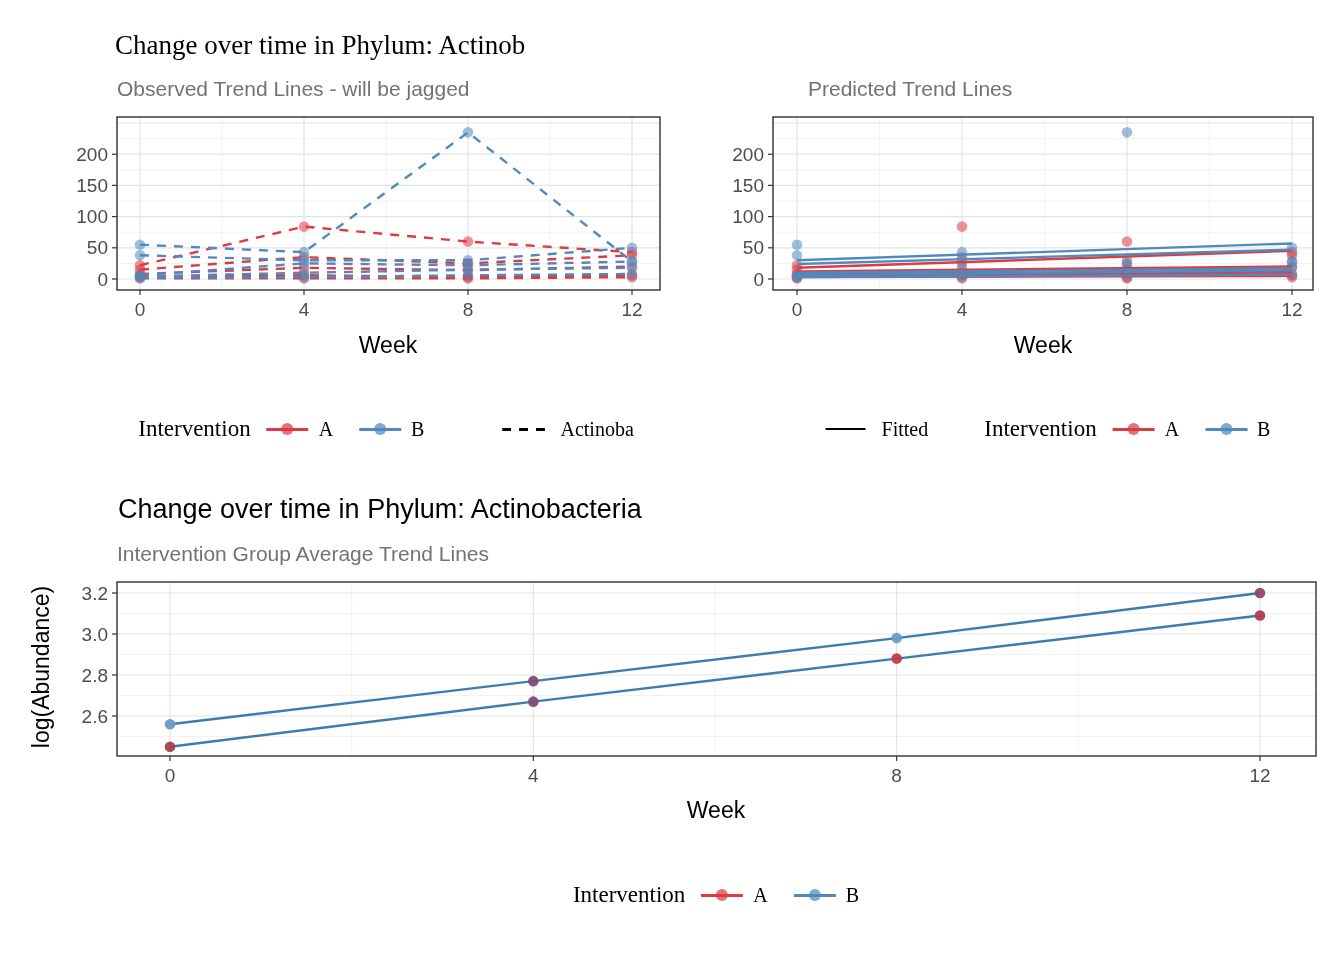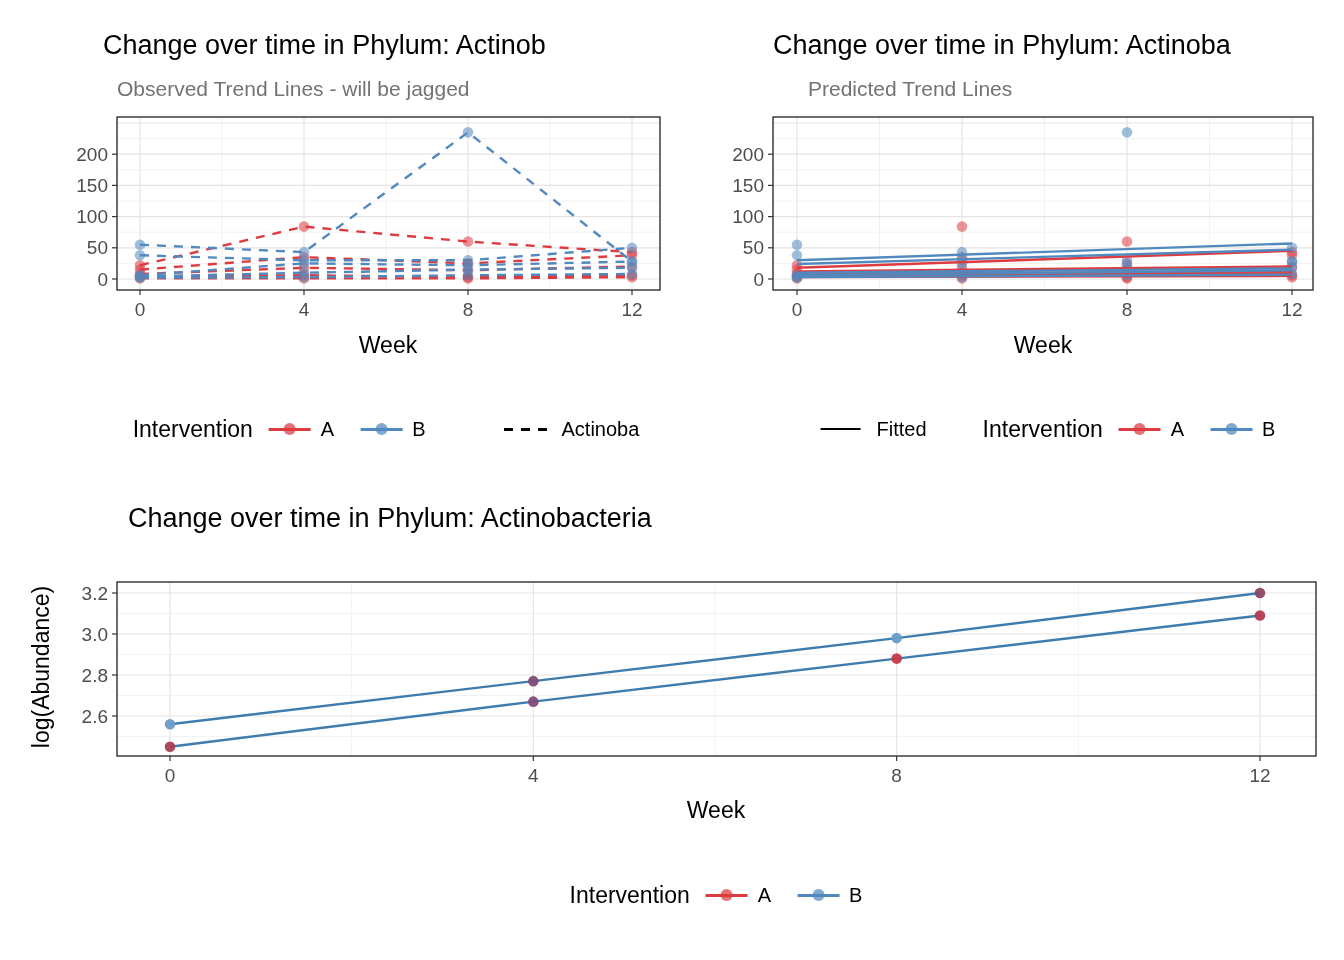--- a/index.html
+++ b/index.html
@@ -1,36 +1,36 @@
 <!DOCTYPE html>
 <html><head>
 <meta charset="utf-8">
 <style>
   html,body{margin:0;padding:0;background:#fff;}
   .page{position:relative;width:1344px;height:960px;background:#ffffff;
         font-family:"Liberation Sans",sans-serif;overflow:hidden;}
   #plot-svg{position:absolute;left:0;top:0;}
   #plot-svg text{font-family:"Liberation Sans",sans-serif;}
   .chart-title{position:absolute;font-size:27px;color:#000;white-space:nowrap;overflow:hidden;}
-  .t1{left:103px;top:30px;width:556px;}
+  .t1{left:115px;top:30px;width:556px;font-family:Liberation Serif, serif;}
   .t2{left:773px;top:30px;width:571px;}
-  .t3{left:128px;top:494px;width:820px;margin-top:9px;}
+  .t3{left:118px;top:494px;width:820px;}
   .chart-subtitle{position:absolute;font-size:21px;color:#737373;white-space:nowrap;}
   .s1{left:117px;top:77px;}
   .s2{left:808px;top:77px;}
   .s3{left:117px;top:542px;}
   .axis-title{position:absolute;font-size:23px;color:#000;text-align:center;width:120px;}
   .w1{left:328px;top:332px;}
   .w2{left:983px;top:332px;}
   .w3{left:656px;top:797px;}
   .y-title{position:absolute;left:41px;top:667px;transform:translate(-50%,-50%) rotate(-90deg);
            font-size:23px;color:#000;white-space:nowrap;}
   .legend-row{position:absolute;left:0;width:100%;height:36px;}
   .lr1{top:411px;} .lr2{top:877px;}
-  .legend-group{position:absolute;top:0;height:36px;display:flex;align-items:center;transform:translateX(-50%);}
+  .legend-group{position:absolute;top:0;height:36px;display:flex;align-items:center;transform:translateX(-50%);font-family:Liberation Serif, serif;}
   .lg-observed{left:386px;} .lg-predicted{left:1048px;} .lg-average{left:716px;}
   .legend-title{font-size:23px;color:#000;margin-right:16px;white-space:nowrap;}
   .legend-label{font-size:20px;color:#000;white-space:nowrap;}
   .lab-gap{margin-right:26px;}
   .key{position:relative;width:42px;height:22px;margin-right:10px;}
   .key .kline{position:absolute;left:0;right:0;top:9.5px;height:3px;}
   .key .kdot{position:absolute;left:50%;top:50%;width:12px;height:12px;border-radius:50%;
              transform:translate(-50%,-50%);opacity:.72;}
   .key-dashed{width:44px;height:3px;margin-right:14px;
               background:repeating-linear-gradient(90deg,#000 0 9px,transparent 9px 17px);}
@@ -263,24 +263,24 @@
         <line x1="112" x2="117" y1="675" y2="675" stroke="#333" stroke-width="1.2"></line>
         <text x="108" y="681.5" text-anchor="end" font-size="19px" fill="#4D4D4D">2.8</text>
         <line x1="112" x2="117" y1="716" y2="716" stroke="#333" stroke-width="1.2"></line>
         <text x="108" y="722.5" text-anchor="end" font-size="19px" fill="#4D4D4D">2.6</text>
       </g>
     </svg>
 
   <div class="chart-title t1">Change over time in Phylum: Actinob</div>
   <div class="chart-subtitle s1">Observed Trend Lines - will be jagged</div>
 
-  <div class="chart-title t2">Change over time in Phylum: Actinoba</div>
   <div class="chart-subtitle s2">Predicted Trend Lines</div>
 
   <div class="chart-title t3">Change over time in Phylum: Actinobacteria</div>
+  <div class="chart-subtitle s3">Intervention Group Average Trend Lines</div>
 
   <div class="axis-title w1">Week</div>
   <div class="axis-title w2">Week</div>
   <div class="axis-title w3">Week</div>
   <div class="y-title">log(Abundance)</div>
 
   <div class="legend-row lr1">
     <div class="legend-group lg-observed">
       <span class="legend-title">Intervention</span>
       <span class="key">

